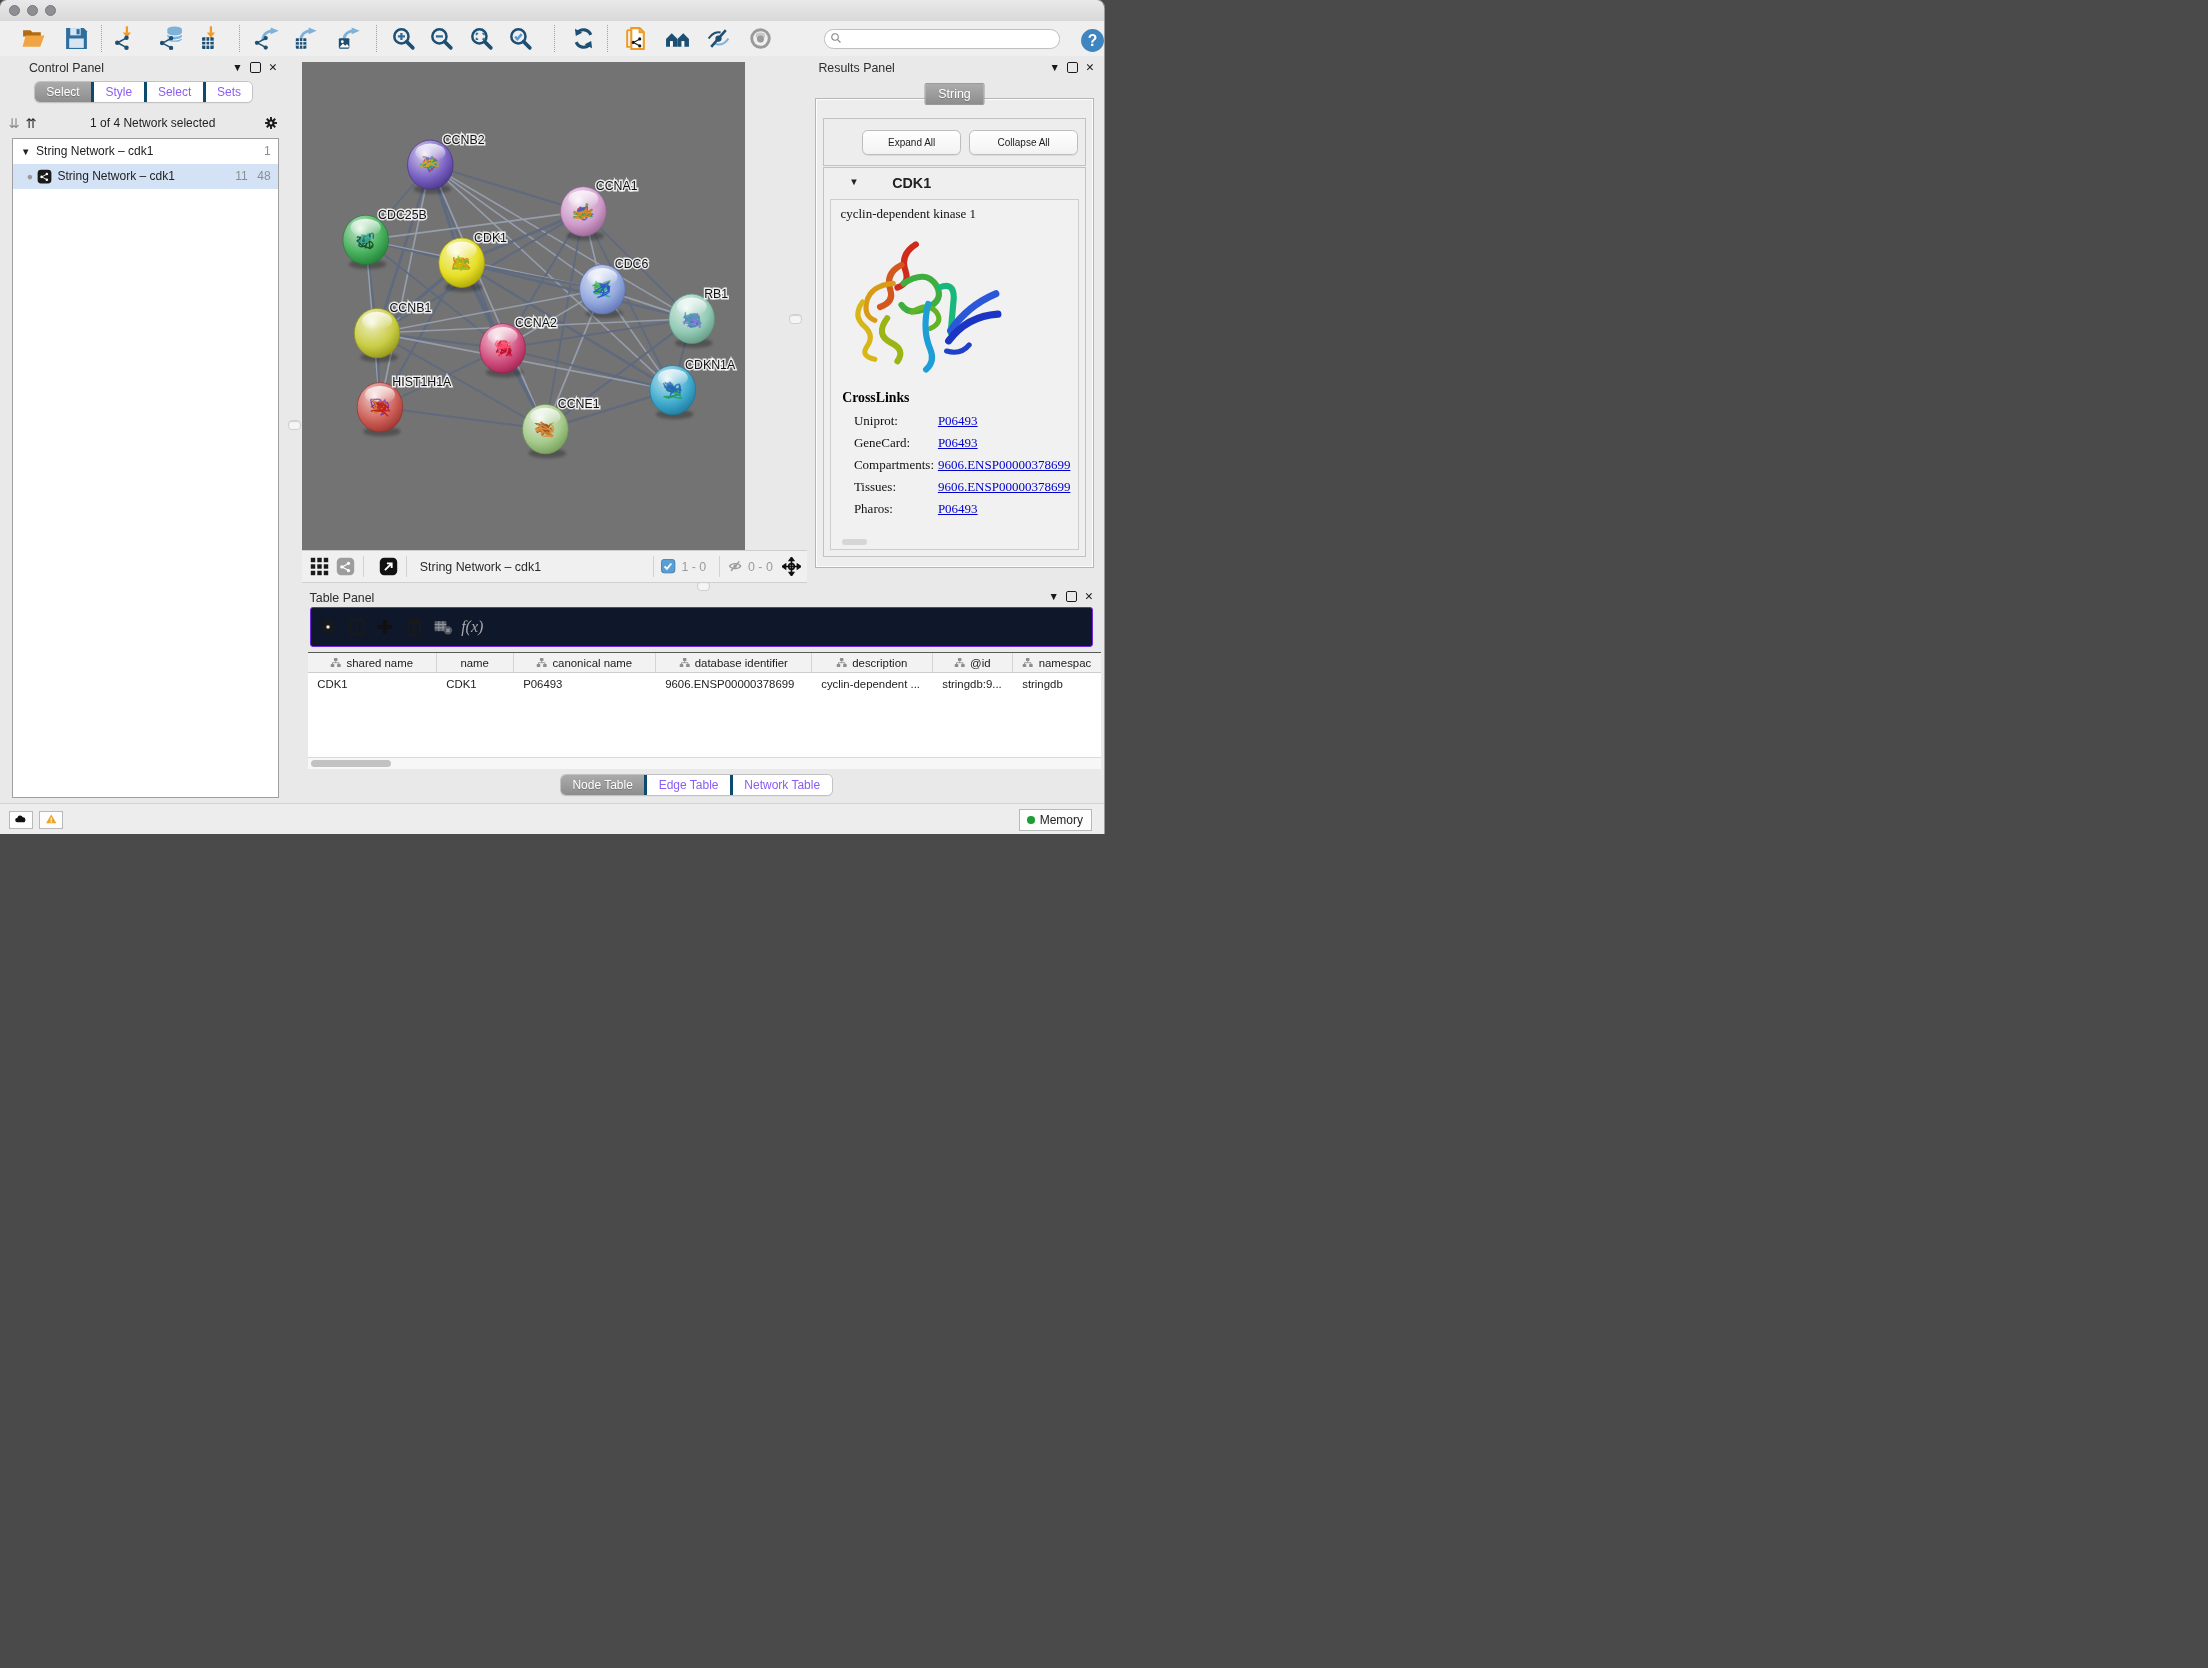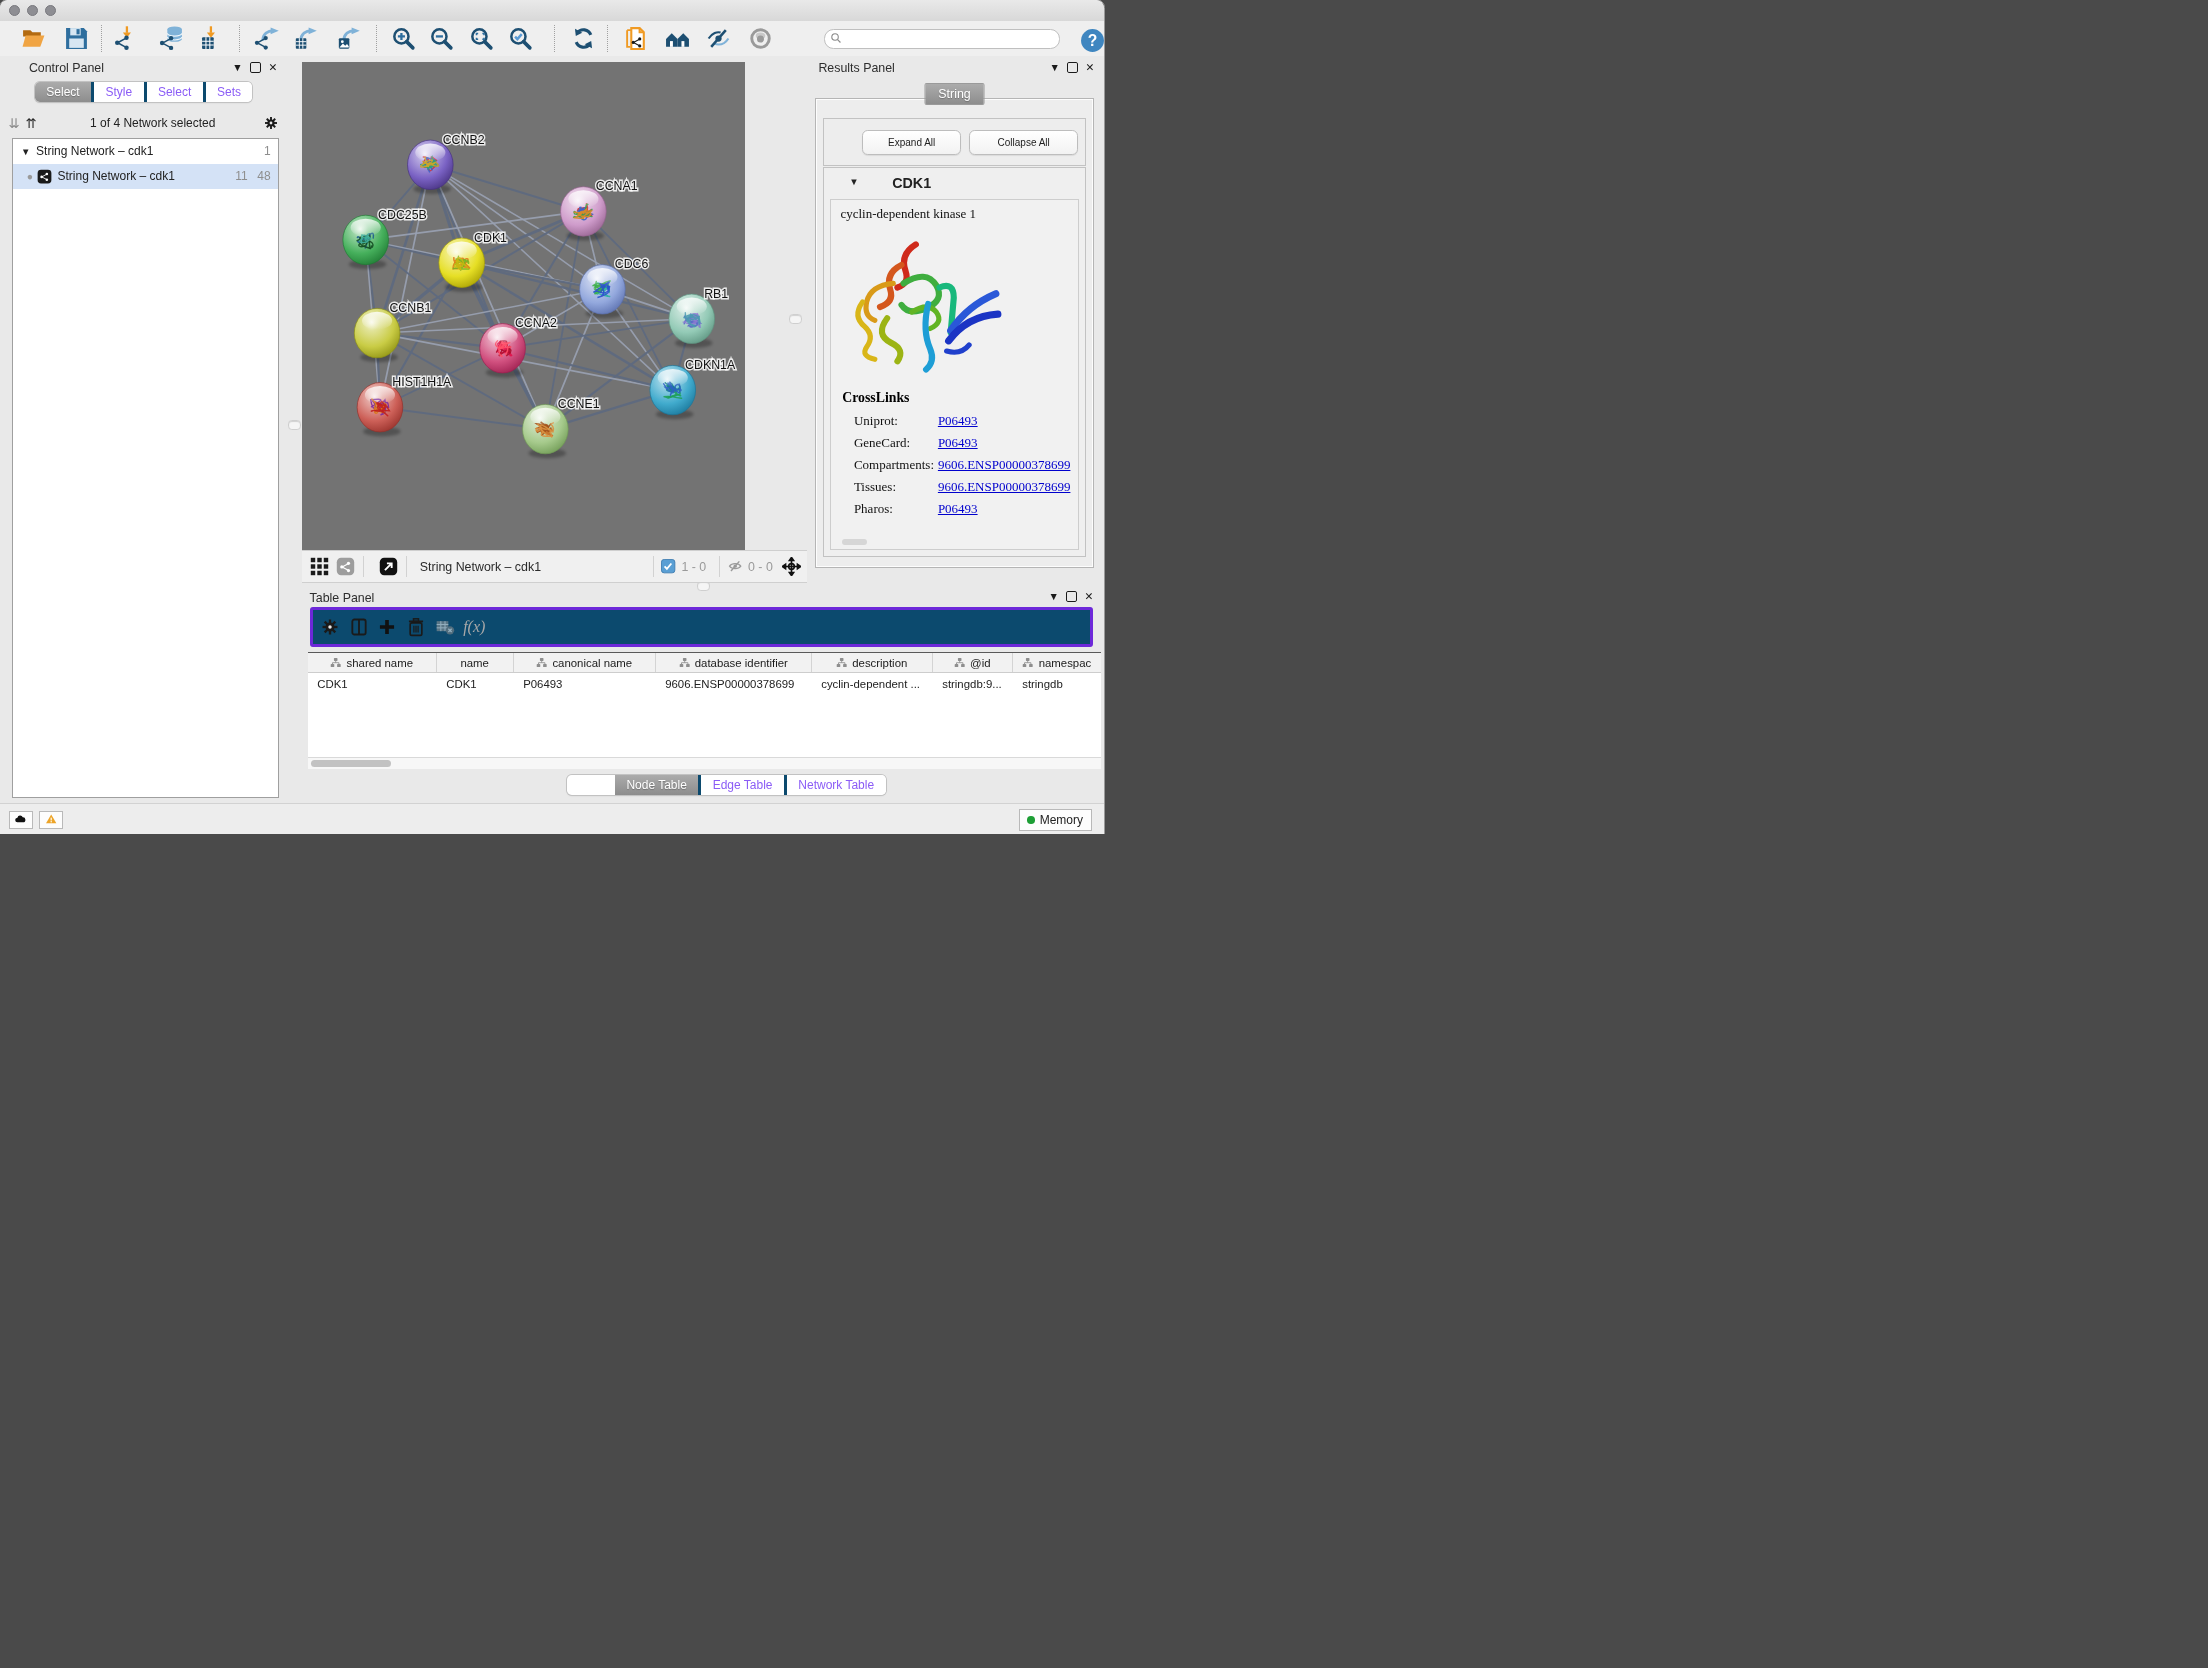--- a/index.html
+++ b/index.html
@@ -90,40 +90,40 @@
   .rp-desc-text{position:absolute;left:9.5px;top:5.7px;font-size:13px;color:#111;}
   .structure{position:absolute;left:9.5px;top:27px;width:164px;height:160px;}
   .xl-title{position:absolute;left:11.4px;top:190px;font-size:13.8px;font-weight:bold;color:#000;}
   .xl-row{position:absolute;left:23px;right:5.7px;height:22px;font-size:13px;}
   .xl-row .xl-label{position:absolute;left:0;top:0;color:#111;}
   .xl-row a{position:absolute;left:84px;top:0;color:#0000cd;text-decoration:underline;white-space:nowrap;}
   .rp-thumb{position:absolute;left:11.4px;bottom:3.8px;width:25px;height:6.7px;background:#d6d6d6;
     border-radius:2.9px;}
   
   .table-panel{position:absolute;left:302px;top:533px;width:799px;height:215px;}
-  .tp-toolbar{position:absolute;left:7.6px;right:7.6px;top:18px;height:40px;background:#0c4a6e;
-    border:3px solid #6d28d9;border-radius:2.9px;display:flex;align-items:center;padding-left:7.6px;
+  .tp-toolbar{position:absolute;left:7.6px;right:7.6px;top:18px;height:40px;background:#0f172a;
+    border:1px solid #6d28d9;border-radius:2.9px;display:flex;align-items:center;padding-left:7.6px;
     box-sizing:border-box;gap:8.6px;}
   .tpb{width:20px;height:20px;flex:0 0 auto;}
   .tpb svg{width:20px;height:20px;display:block;}
   .fx{font-family:"Liberation Serif","DejaVu Serif",serif;font-style:italic;font-size:16px;
     color:#a8a8a8;}
   .tp-table{position:absolute;left:5.7px;right:0;top:63px;height:105px;background:#fff;
     border-bottom:1px solid #c9c9c9;}
   .tp-headrow{display:flex;height:21px;background:#f2f2f2;border-top:1.9px solid #5a5a5a;
     border-bottom:1px solid #cdcdcd;box-sizing:border-box;}
   .th{display:flex;align-items:center;justify-content:center;gap:4.8px;font-size:11.4px;color:#1a1a1a;
     border-right:1px solid #d4d4d4;overflow:hidden;white-space:nowrap;box-sizing:border-box;}
   .th svg{width:11.4px;height:11.4px;flex:0 0 auto;}
   .tp-bodyrow{display:flex;height:21px;align-items:center;}
   .td{font-size:11.4px;padding-left:9.5px;overflow:hidden;white-space:nowrap;box-sizing:border-box;}
   .tp-hscroll{position:absolute;left:5.7px;right:0;top:168px;height:11.4px;background:#f7f7f7;
     border-top:1px solid #d9d9d9;}
   .tp-hthumb{position:absolute;left:3.8px;top:1.9px;width:80px;height:7.6px;background:#c2c2c2;border-radius:3.8px;}
-  .tp-tabs{position:absolute;left:265px;top:186px;padding-left:48px;}
+  .tp-tabs{position:absolute;left:259px;top:186px;}
   
   .statusbar{position:absolute;left:0;bottom:0;right:0;height:30px;background:#ededed;
     border-top:1px solid #d2d2d2;}
   .sb-btn{position:absolute;top:6.7px;width:22px;height:16px;background:#fdfdfd;border:1px solid #b9b9b9;
     display:flex;align-items:center;justify-content:center;}
   .sb-btn svg{width:12.4px;height:12.4px;display:block;}
   .mem-btn{position:absolute;right:12.4px;top:4.8px;height:20px;background:#fdfdfd;border:1px solid #b9b9b9;
     display:flex;align-items:center;padding:0 7.6px;gap:4.8px;font-size:12px;}
   .memdot{width:7.6px;height:7.6px;border-radius:50%;background:#1d9e35;}
 </style>

